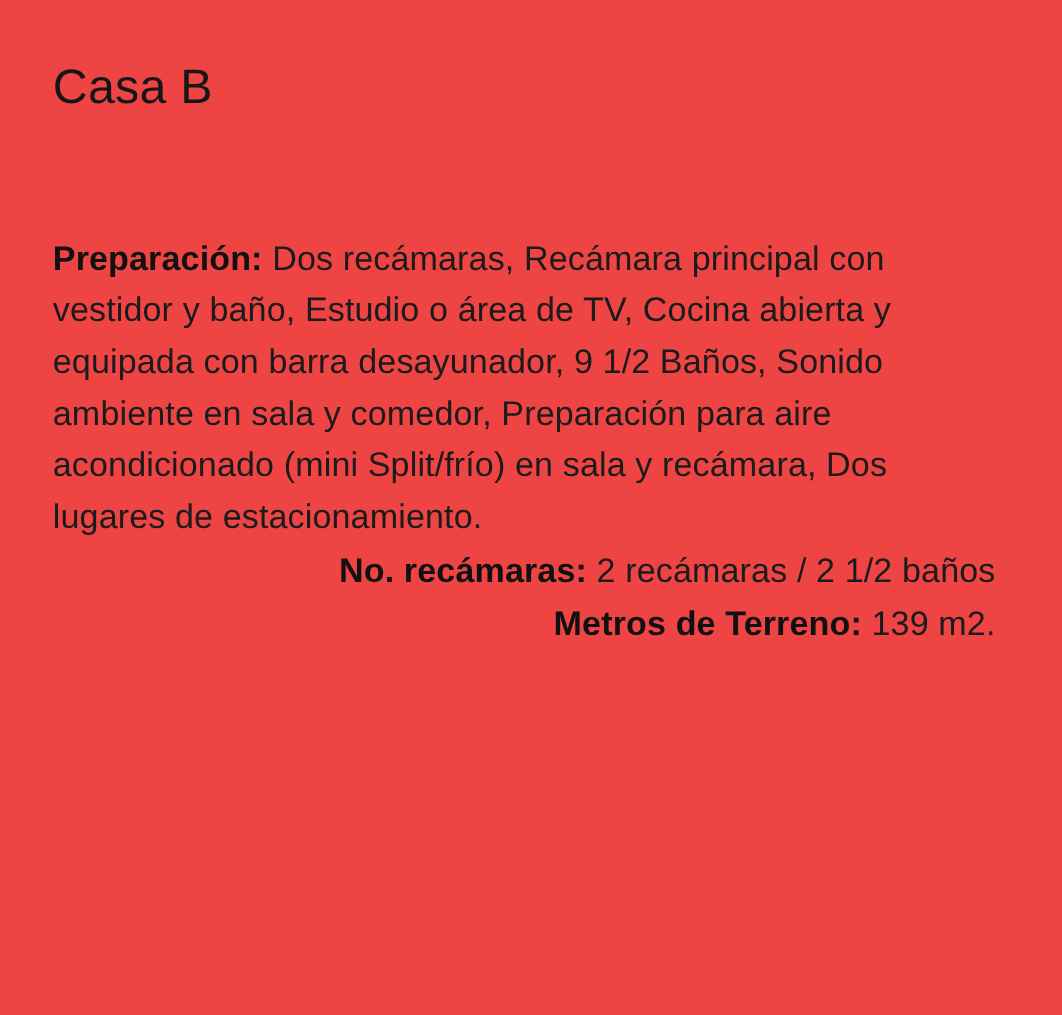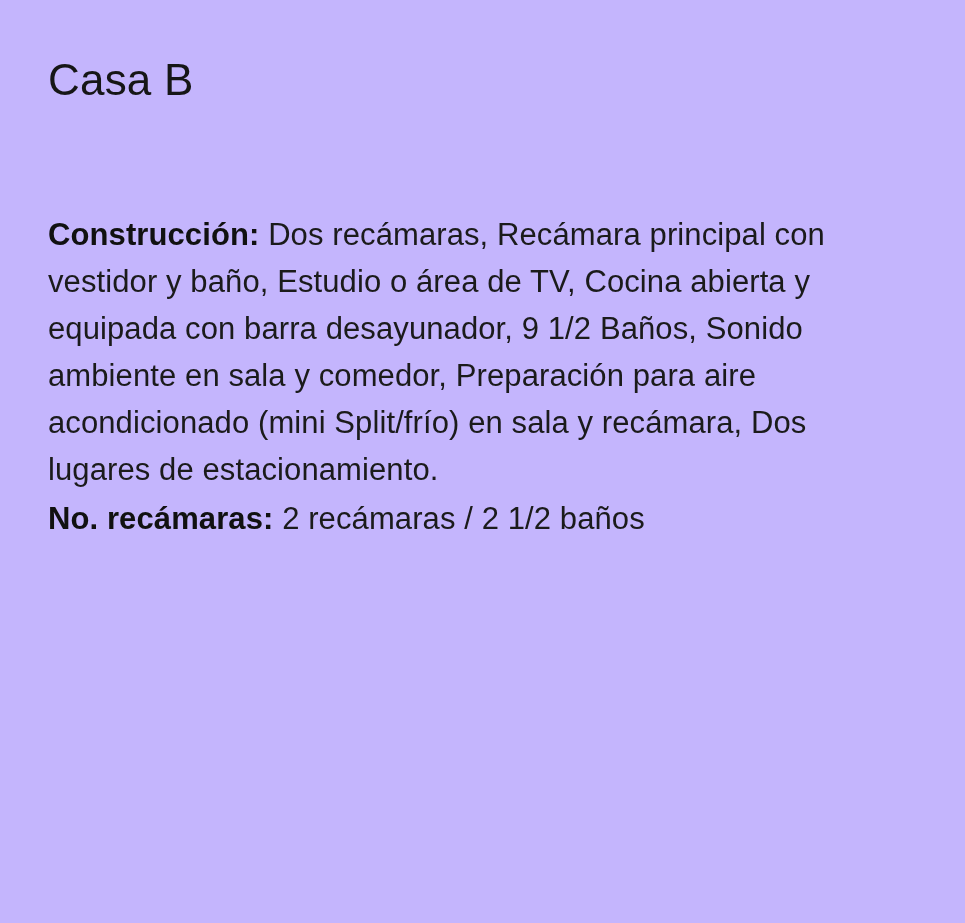--- a/index.html
+++ b/index.html
@@ -12,21 +12,21 @@
     height: 923px;
     font-family: "Liberation Sans", sans-serif;
     color: #1a1a1a;
     -webkit-font-smoothing: antialiased;
   }
   .page {
     box-sizing: border-box;
     width: 965px;
     height: 923px;
     padding: 46px 60px 0 48px;
-    background: #c4b5fd;
+    background: #ef4444;
   }
   .title {
     font-size: 44px;
     font-weight: 400;
     line-height: 1.2;
     letter-spacing: 0.2px;
     color: #161616;
     margin: 0 0 0 0;
     padding-top: 8px;
   }
@@ -38,20 +38,21 @@
     line-height: 1.52;
     color: #1b1b1b;
     letter-spacing: 0.1px;
   }
   .para {
     margin: 0;
     text-align: left;
   }
   .para + .para {
     margin-top: 0;
+    text-align: right;
   }
   .label {
     font-weight: 700;
     color: #111111;
   }
   .value {
     font-weight: 400;
   }
   .desc-para {
     margin-bottom: 2px;
@@ -62,23 +63,26 @@
 
 <div class="page">
 
   <h1 class="title">Casa B</h1>
 
   <div class="spacer"></div>
 
   <div class="body-block">
 
     <p class="para desc-para">
-      <span class="label">Construcción:</span><span class="value"> Dos recámaras, Recámara principal con vestidor y baño, Estudio o área de TV, Cocina abierta y equipada con barra desayunador, 9 1/2 Baños, Sonido ambiente en sala y comedor, Preparación para aire acondicionado (mini Split/frío) en sala y recámara, Dos lugares de estacionamiento.</span>
+      <span class="label">Preparación:</span><span class="value"> Dos recámaras, Recámara principal con vestidor y baño, Estudio o área de TV, Cocina abierta y equipada con barra desayunador, 9 1/2 Baños, Sonido ambiente en sala y comedor, Preparación para aire acondicionado (mini Split/frío) en sala y recámara, Dos lugares de estacionamiento.</span>
     </p>
 
     <p class="para">
       <span class="label">No. recámaras:</span><span class="value"> 2 recámaras / 2 1/2 baños</span>
     </p>
 
 
+    <p class="para">
+      <span class="label">Metros de Terreno:</span><span class="value"> 139 m2.</span>
+    </p>
 
   </div>
 </div>
 
 </body></html>

